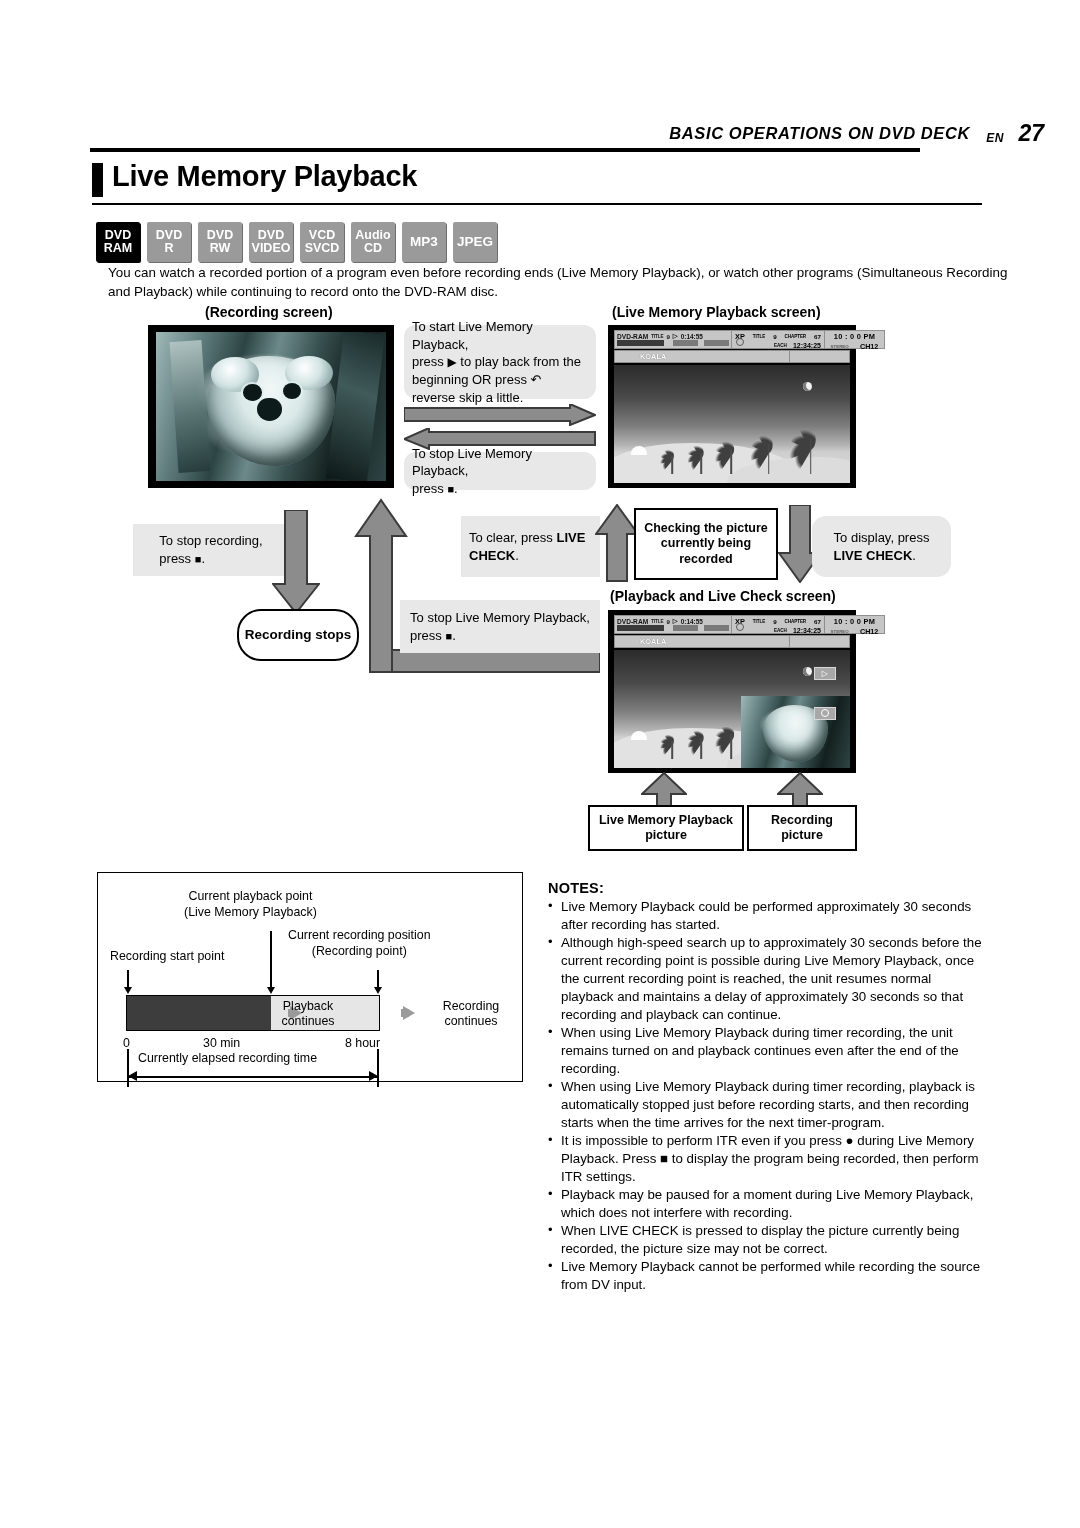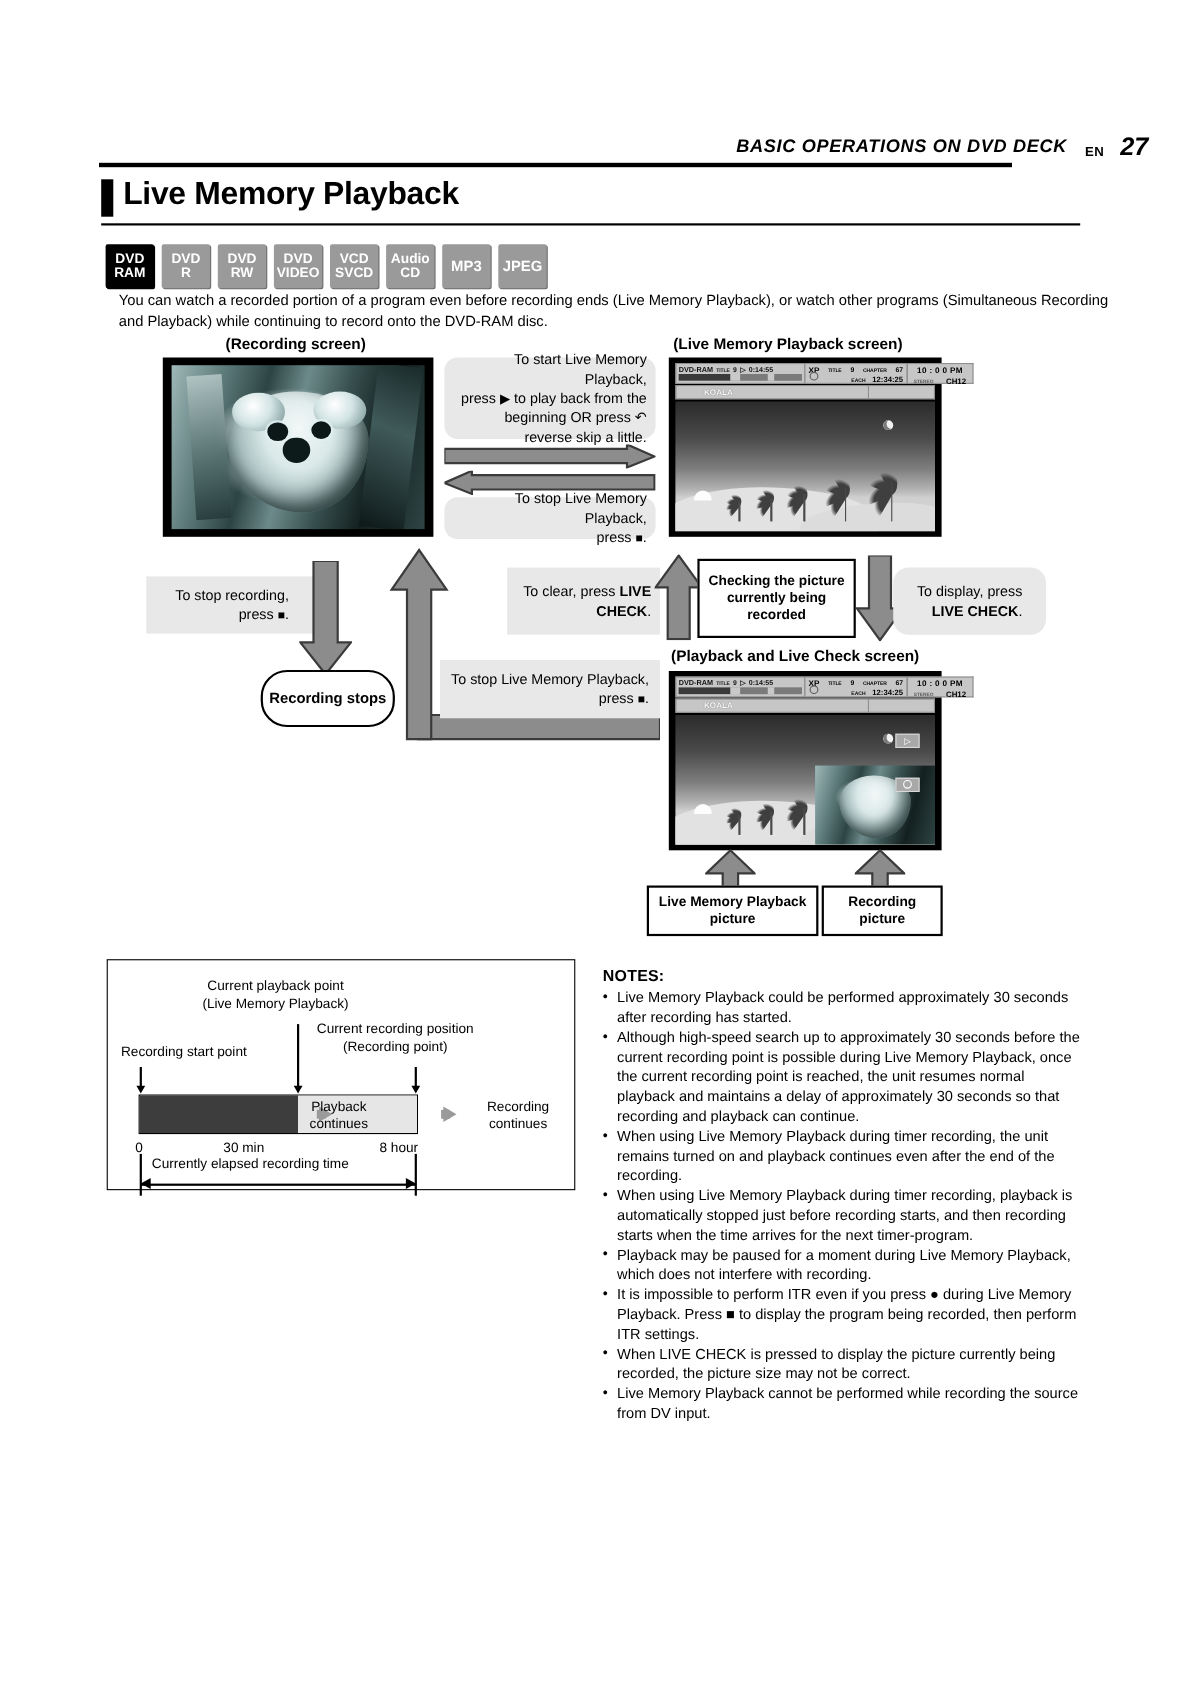--- a/index.html
+++ b/index.html
@@ -18,21 +18,21 @@
   
   .hdr-title {
     position: absolute; right: 110px; top: 124px;
     font-family: "Liberation Sans", sans-serif;
     font-weight: bold; font-style: italic;
     font-size: 16.5px; letter-spacing: 0.6px;
     white-space: nowrap;
   }
   .hdr-en {
     position: absolute; right: 76px; top: 131px;
-    font-weight: bold; font-size: 12px;
+    font-weight: bold; font-style: italic; font-size: 12px;
     letter-spacing: .5px;
   }
   .hdr-page {
     position: absolute; right: 36px; top: 120px;
     font-weight: bold; font-style: italic; font-size: 23px;
   }
   .hdr-rule {
     position: absolute; left: 90px; top: 148px;
     width: 830px; height: 4px; background: #000;
   }
@@ -252,21 +252,21 @@
     display:flex; align-items:center; justify-content:center;
     color:#ffffff; font-size:8px;
   }
   .chip-play { right: 6%; top: 14%; width: 20px; height: 11px; }
   .chip-rec  { right: 6%; top: 48%; width: 20px; height: 11px; }
   .chip-rec .dot { width:6px; height:6px; border-radius:50%; border:1.3px solid #fff; }
 
   
   .callout {
     position:absolute; background:#e8e8e8; box-sizing:border-box;
-    font-size: 13px; line-height: 1.36; text-align:right;
+    font-size: 13px; line-height: 1.36; text-align:left;
     display:flex; align-items:center; justify-content:center;
     padding: 5px 8px;
   }
   .callout.rounded { border-radius: 12px; }
   .cb-start  { left: 404px; top: 325px; width: 192px; height: 74px; }
   .cb-stoplmp1 { left: 404px; top: 452px; width: 192px; height: 38px; }
   .cb-stoprec { left: 133px; top: 524px; width: 156px; height: 52px; }
   .cb-clear  { left: 461px; top: 516px; width: 139px; height: 61px; }
   .cb-stoplmp2 { left: 400px; top: 600px; width: 200px; height: 53px; }
   .cb-display { left: 812px; top: 516px; width: 139px; height: 61px; border-radius: 14px; }
@@ -755,20 +755,20 @@
     <div class="tl-elapsed">Currently elapsed recording time</div>
   </div>
 
   <div class="notes">
     <h3>NOTES:</h3>
     <ul>
       <li>Live Memory Playback could be performed approximately 30 seconds after recording has started.</li>
       <li>Although high-speed search up to approximately 30 seconds before the current recording point is possible during Live Memory Playback, once the current recording point is reached, the unit resumes normal playback and maintains a delay of approximately 30 seconds so that recording and playback can continue.</li>
       <li>When using Live Memory Playback during timer recording, the unit remains turned on and playback continues even after the end of the recording.</li>
       <li>When using Live Memory Playback during timer recording, playback is automatically stopped just before recording starts, and then recording starts when the time arrives for the next timer-program.</li>
+      <li>It is impossible to perform ITR even if you press ● during Live Memory Playback. Press ■ to display the program being recorded, then perform ITR settings.</li>
       <li>Playback may be paused for a moment during Live Memory Playback, which does not interfere with recording.</li>
-      <li>It is impossible to perform ITR even if you press ● during Live Memory Playback. Press ■ to display the program being recorded, then perform ITR settings.</li>
       <li>When LIVE CHECK is pressed to display the picture currently being recorded, the picture size may not be correct.</li>
       <li>Live Memory Playback cannot be performed while recording the source from DV input.</li>
     </ul>
   </div>
 
 </div>
 
 </body></html>

